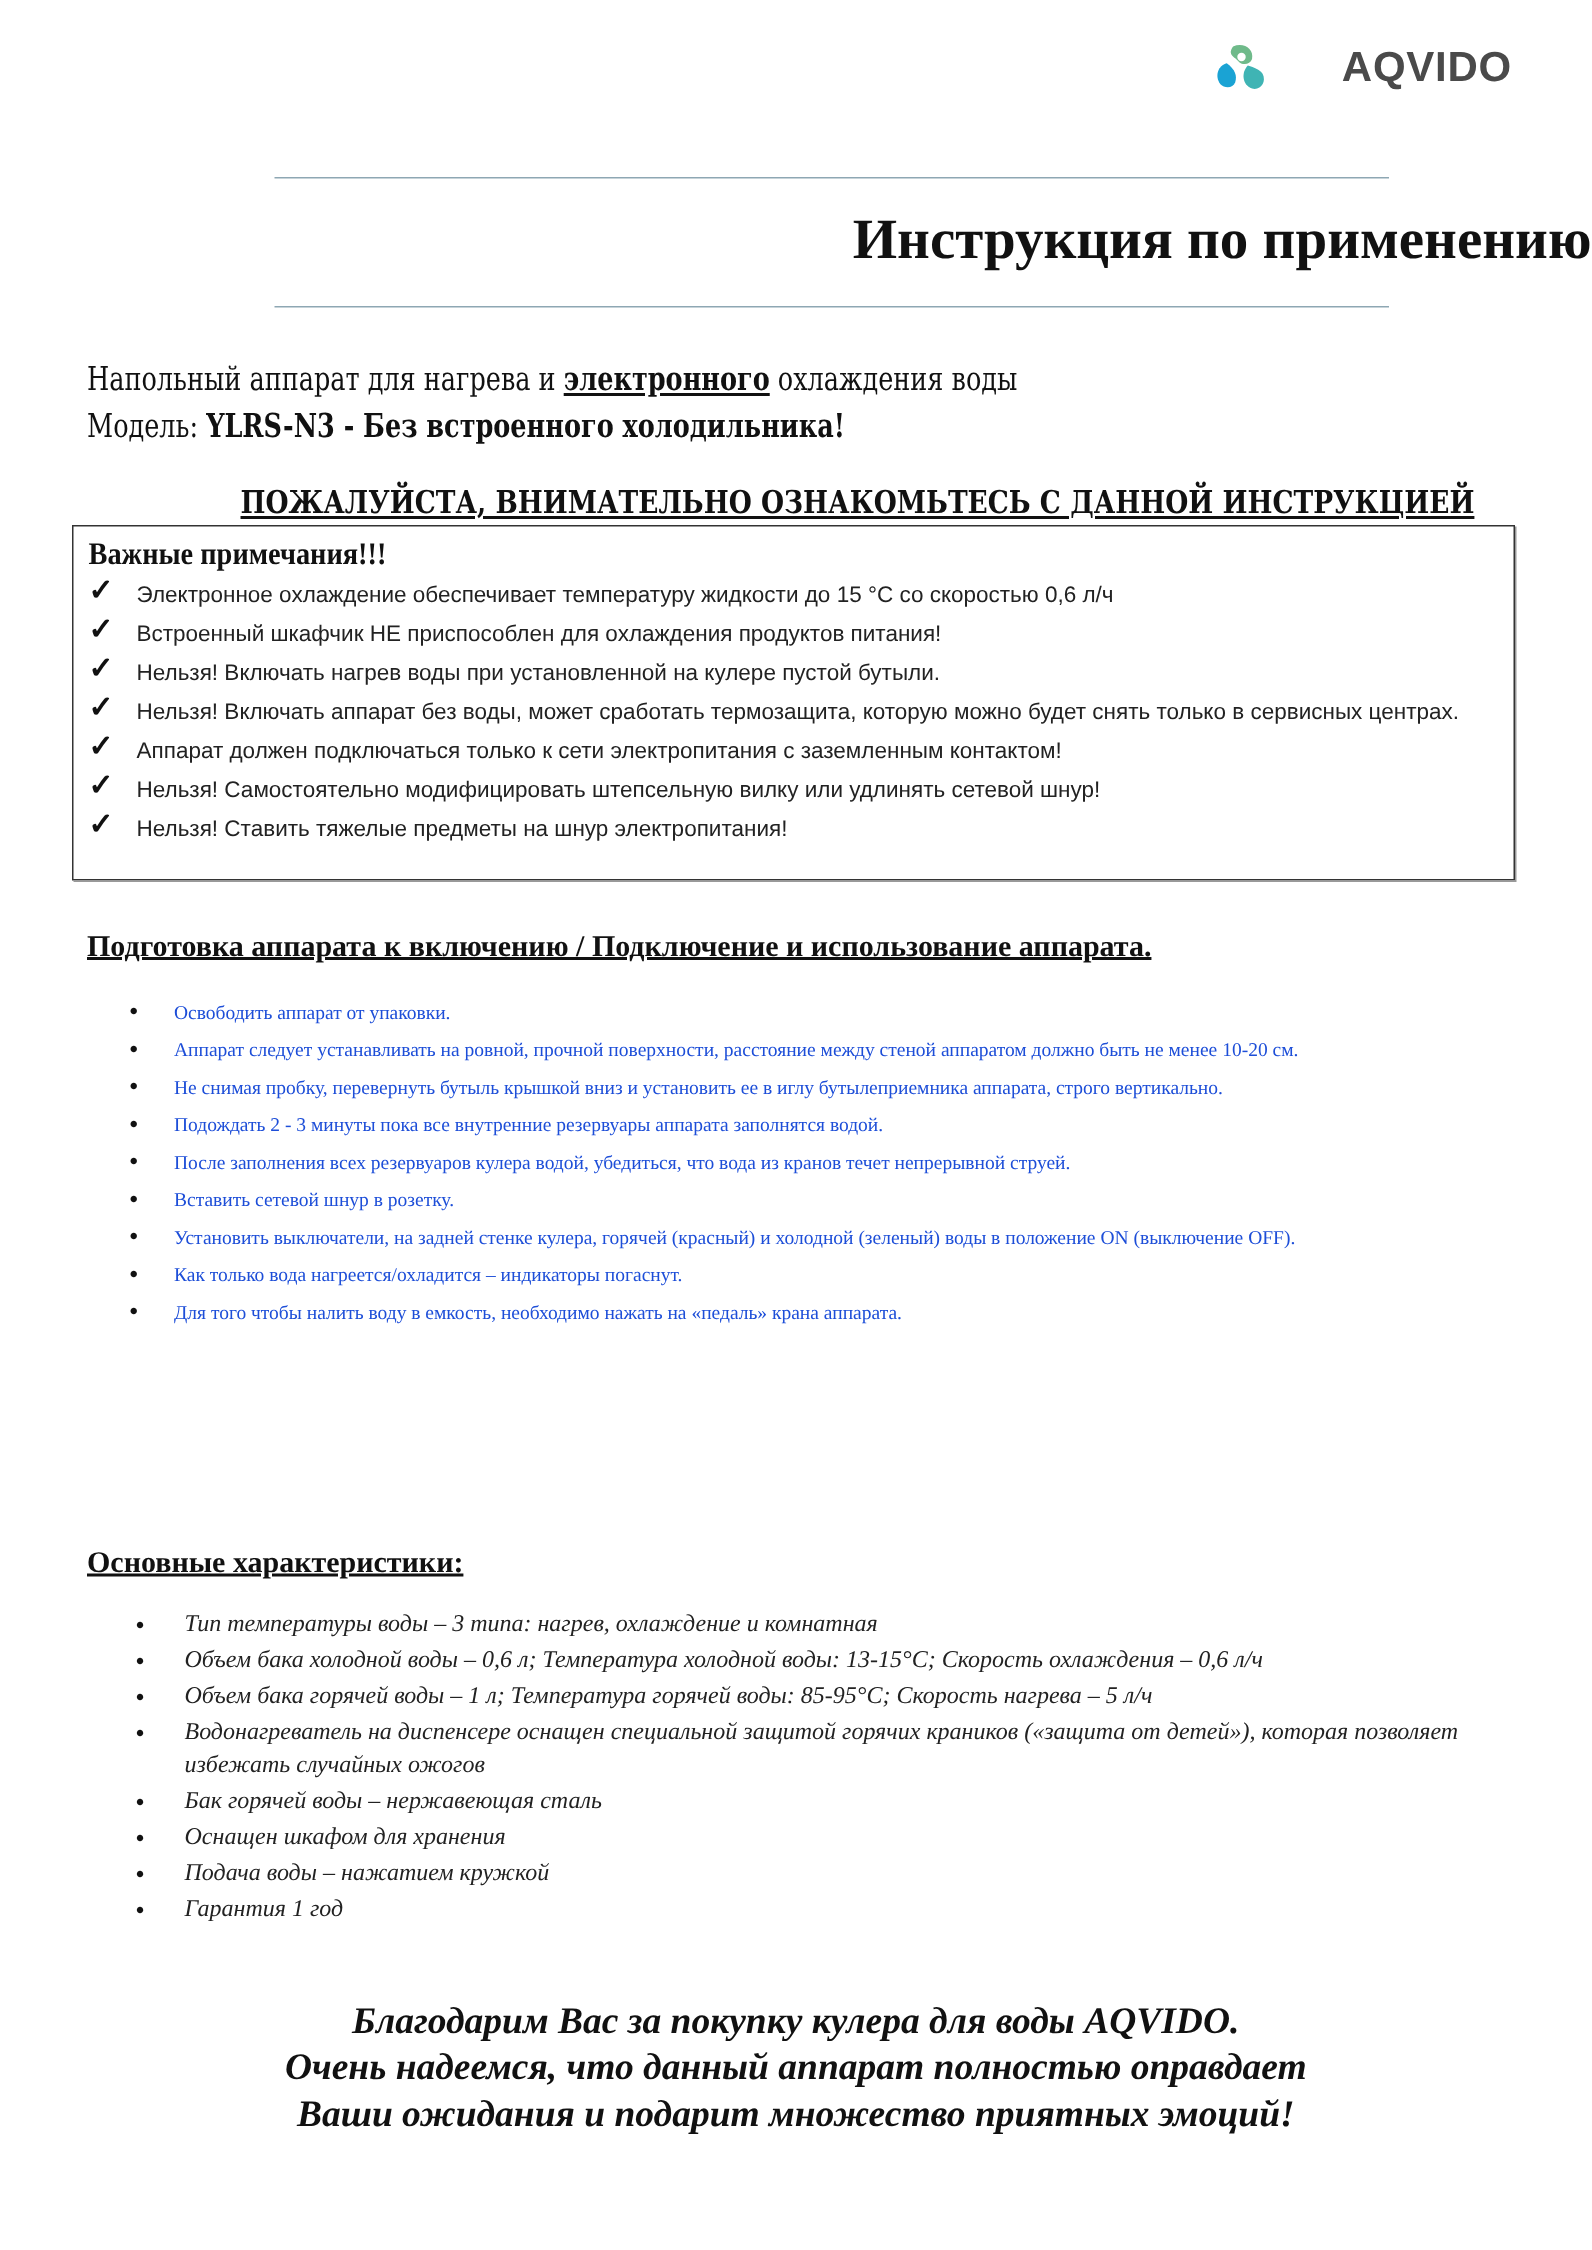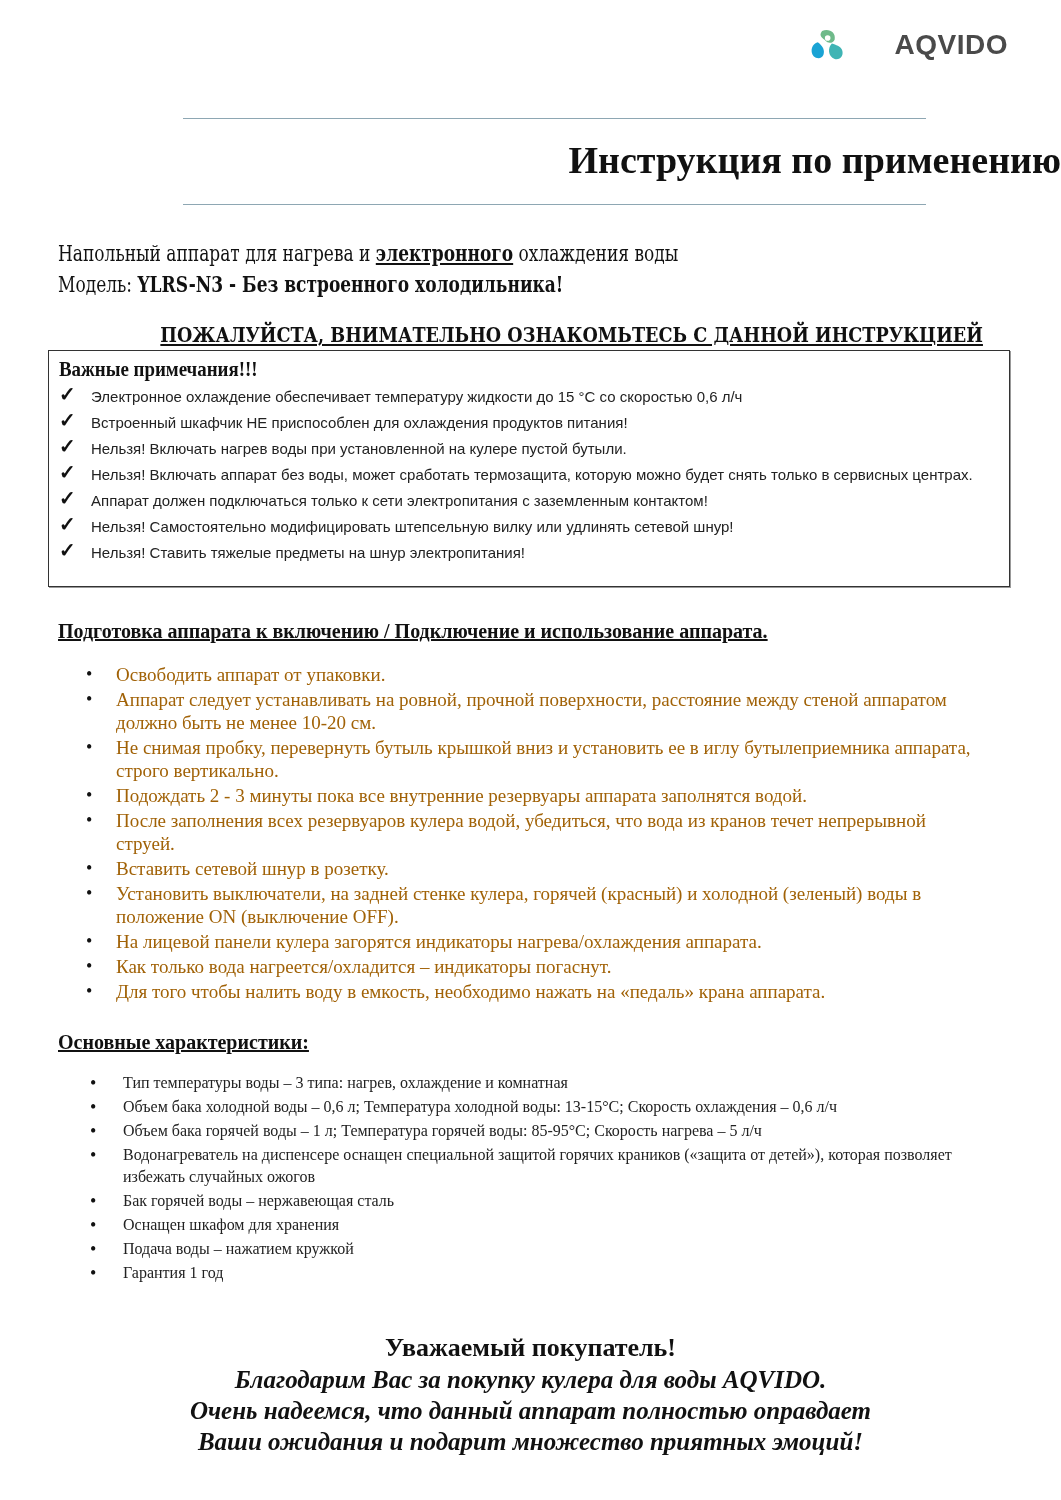--- a/index.html
+++ b/index.html
@@ -21,25 +21,25 @@
   .please span { display: inline-block; transform: scaleX(0.84); text-decoration: underline; white-space: nowrap; }
 
   .notes-box { left: 48px; top: 350px; width: 960px; height: 235px; border: 1.5px solid #333; box-shadow: 1px 1px 0 #999; }
   .notes-title { position: absolute; left: 10px; top: 6px; font-size: 21px; font-weight: bold; font-family: "Liberation Serif", serif; transform: scaleX(0.9); transform-origin: left top; }
   .notes-list { position: absolute; left: 10px; top: 36px; width: 940px; margin: 0; padding: 0; list-style: none; }
   .notes-list li { position: relative; padding-left: 32px; font-family: "Liberation Sans", sans-serif; font-size: 15px; line-height: 20px; margin-bottom: 6px; color: #222; }
   .notes-list li .check { position: absolute; left: 0; top: -3px; font-size: 20px; font-weight: bold; color: #111; }
 
   .section-head { left: 58px; font-size: 20px; font-weight: bold; font-family: "Liberation Serif", serif; text-decoration: underline; white-space: nowrap; }
   .bullets { left: 86px; width: 900px; margin: 0; padding: 0; list-style: none; }
-  .bullets li { position: relative; padding-left: 30px; font-size: 19px; line-height: 23px; margin-bottom: 2px; color: #a16207; }
+  .bullets li { position: relative; padding-left: 30px; font-size: 13px; line-height: 23px; margin-bottom: 2px; color: #1d4ed8; }
   .bullets li::before { content: "•"; position: absolute; left: 0; top: 0; font-size: 18px; color: #111; }
 
   .specs { left: 90px; width: 910px; margin: 0; padding: 0; list-style: none; }
-  .specs li { position: relative; padding-left: 33px; font-size: 16px; line-height: 22px; margin-bottom: 2px; color: #222; }
+  .specs li { position: relative; padding-left: 33px; font-size: 16px; line-height: 22px; margin-bottom: 2px; color: #222; font-style: italic; }
   .specs li::before { content: "•"; position: absolute; left: 0; top: 0; font-size: 18px; color: #111; }
 
   .closing { left: 0; width: 1061px; top: 1332px; text-align: center; font-family: "Liberation Serif", serif; }
   .closing .greet { font-size: 26px; font-weight: bold; line-height: 32px; }
   .closing .line { font-size: 25px; font-weight: bold; font-style: italic; line-height: 31px; }
 </style>
 </head>
 <body>
 
 <div class="abs logo">
@@ -84,35 +84,33 @@
 
 <div class="abs section-head" style="top:620px;">Подготовка аппарата к включению / Подключение и использование аппарата.</div>
 <ul class="abs bullets" style="top:663px;">
   <li>Освободить аппарат от упаковки.</li>
   <li>Аппарат следует устанавливать на ровной, прочной поверхности, расстояние между стеной аппаратом должно быть не менее 10-20 см.</li>
   <li>Не снимая пробку, перевернуть бутыль крышкой вниз и установить ее в иглу бутылеприемника аппарата, строго вертикально.</li>
   <li>Подождать 2 - 3 минуты пока все внутренние резервуары аппарата заполнятся водой.</li>
   <li>После заполнения всех резервуаров кулера водой, убедиться, что вода из кранов течет непрерывной струей.</li>
   <li>Вставить сетевой шнур в розетку.</li>
   <li>Установить выключатели, на задней стенке кулера, горячей (красный) и холодной (зеленый) воды в положение ON (выключение OFF).</li>
-  <li>На лицевой панели кулера загорятся индикаторы нагрева/охлаждения аппарата.</li>
   <li>Как только вода нагреется/охладится – индикаторы погаснут.</li>
   <li>Для того чтобы налить воду в емкость, необходимо нажать на «педаль» крана аппарата.</li>
 </ul>
 
 <div class="abs section-head" style="top:1031px;">Основные характеристики:</div>
 <ul class="abs specs" style="top:1072px;">
   <li>Тип температуры воды – 3 типа: нагрев, охлаждение и комнатная</li>
   <li>Объем бака холодной воды – 0,6 л; Температура холодной воды: 13-15°С; Скорость охлаждения – 0,6 л/ч</li>
   <li>Объем бака горячей воды – 1 л; Температура горячей воды: 85-95°С; Скорость нагрева – 5 л/ч</li>
   <li>Водонагреватель на диспенсере оснащен специальной защитой горячих краников («защита от детей»), которая позволяет избежать случайных ожогов</li>
   <li>Бак горячей воды – нержавеющая сталь</li>
   <li>Оснащен шкафом для хранения</li>
   <li>Подача воды – нажатием кружкой</li>
   <li>Гарантия 1 год</li>
 </ul>
 
 <div class="abs closing">
-  <div class="greet">Уважаемый покупатель!</div>
   <div class="line">Благодарим Вас за покупку кулера для воды AQVIDO.</div>
   <div class="line">Очень надеемся, что данный аппарат полностью оправдает</div>
   <div class="line">Ваши ожидания и подарит множество приятных эмоций!</div>
 </div>
 
 </body></html>

